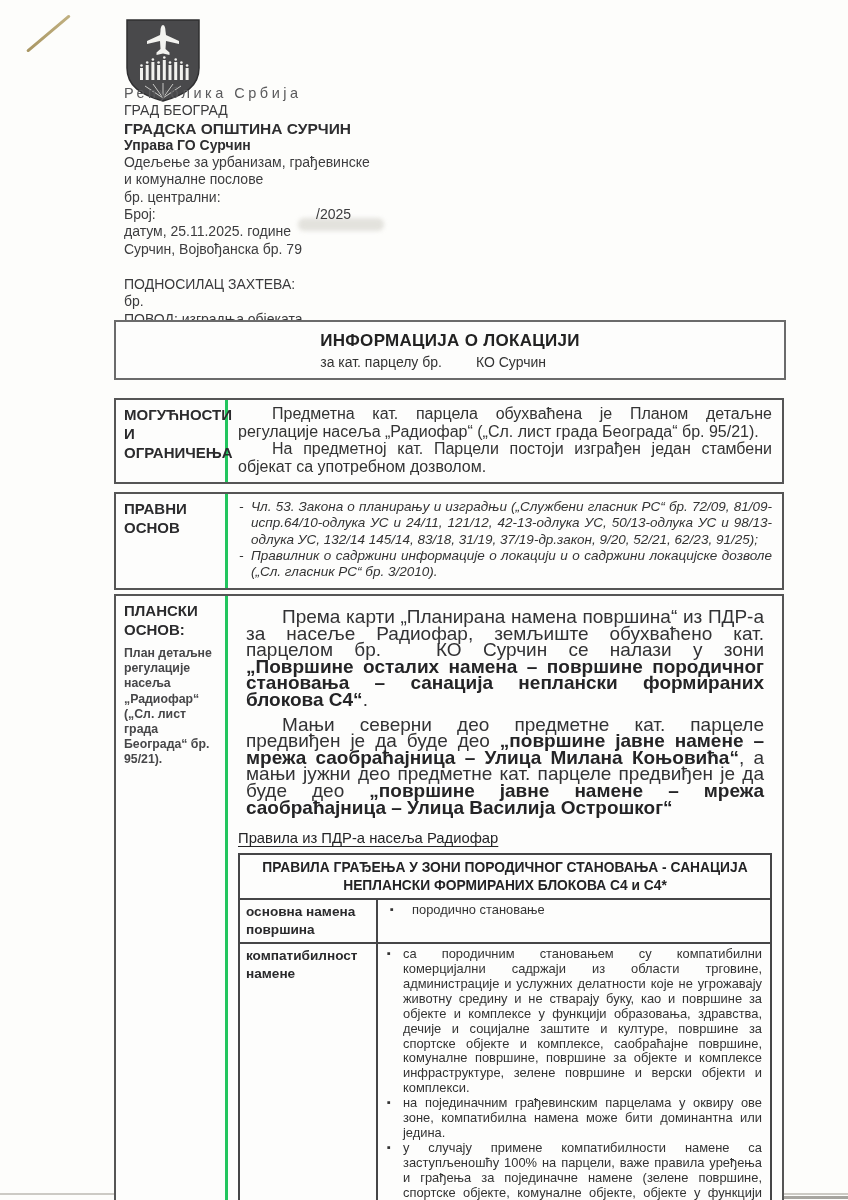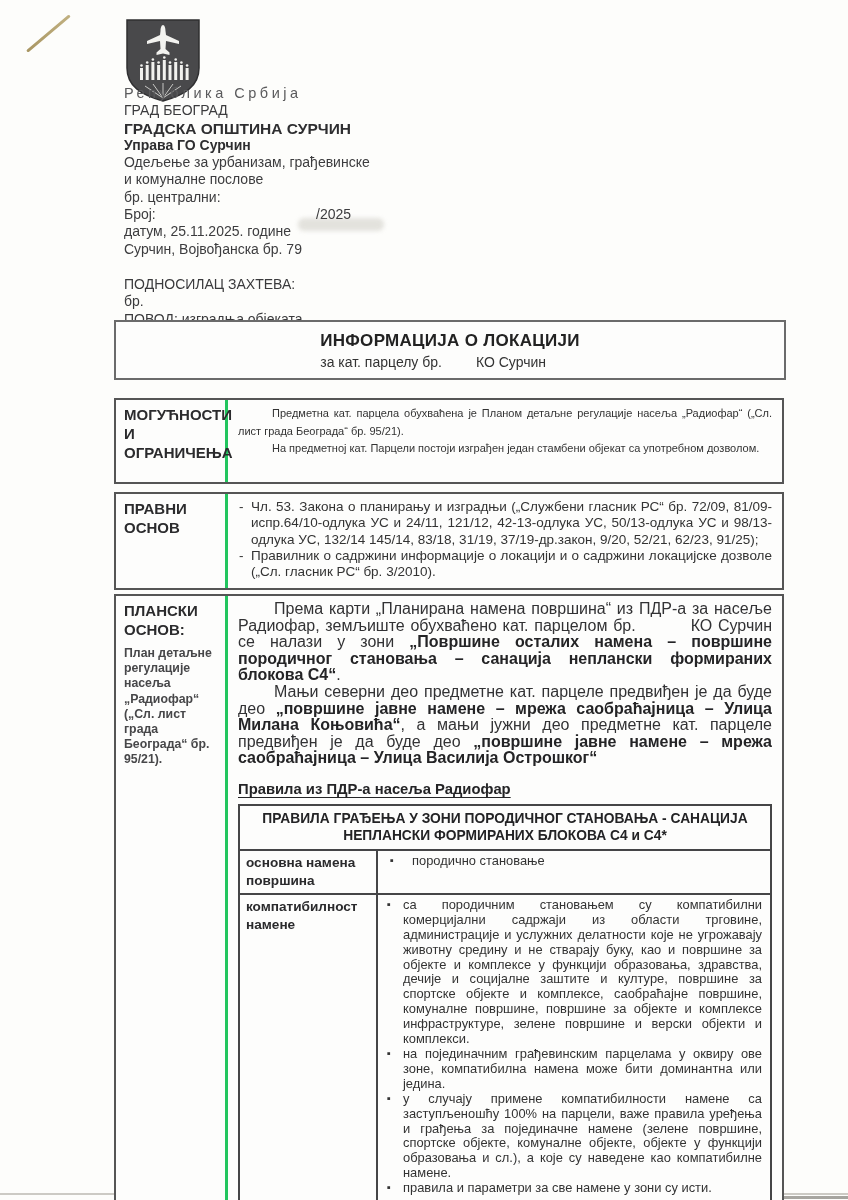--- a/index.html
+++ b/index.html
@@ -40,31 +40,31 @@
   .doc-subtitle{font-size:14px;margin-top:3px;text-align:left;color:#333;}
   .gap-30{display:inline-block;width:34px;}
   .gap-55{display:inline-block;width:55px;}
 
   
   .secbox{left:114px;width:670px;border:2px solid #555;display:flex;background:#fdfdfc;box-sizing:border-box;}
   .sec-label{width:112px;box-sizing:border-box;border-right:3px solid #22c55e;padding:5px 8px;
     font-weight:bold;font-size:15px;line-height:19px;color:#2b2b2d;flex-shrink:0;}
   .sec-body{flex:1;padding:5px 10px 6px 10px;box-sizing:border-box;}
   .box-mog{top:398px;min-height:86px;}
-  .box-mog .sec-body p{margin:0;font-size:11px;line-height:17.6px;text-align:justify;text-indent:34px;color:#333;}
+  .box-mog .sec-body p{margin:0;font-size:16px;line-height:17.6px;text-align:justify;text-indent:34px;color:#333;}
   .box-pravni{top:492px;min-height:98px;}
   .dash-list{margin:0;padding:0;list-style:none;}
-  .dash-list li{position:relative;padding-left:13px;font-size:13.5px;line-height:16.3px;text-align:justify;color:#333;}
+  .dash-list li{position:relative;padding-left:13px;font-size:13.5px;line-height:16.3px;text-align:justify;color:#333;font-style:italic;}
   .dash-list li::before{content:"-";position:absolute;left:1px;top:0;}
 
   .box-planski{top:594px;min-height:500px;}
   .sec-note{font-weight:bold;font-size:12.3px;line-height:15.2px;margin-top:7px;color:#474749;}
-  .box-planski .sec-body p{margin:0;font-size:16px;line-height:16.6px;text-align:justify;text-indent:36px;color:#323234;}
+  .box-planski .sec-body p{margin:8px;font-size:19px;line-height:16.6px;text-align:justify;text-indent:36px;color:#323234;}
   .box-planski .sec-body p b{color:#242426;}
-  .rules-heading{margin-top:14px;font-weight:bold;font-size:14.8px;color:#242426;
+  .rules-heading{margin-top:14px;font-weight:normal;font-size:14.8px;color:#242426;
     text-decoration:underline;text-underline-offset:3px;}
 
   
   table.rules{border-collapse:collapse;width:100%;margin-top:7px;background:#fdfdfc;}
   table.rules th, table.rules td{border:2px solid #454547;vertical-align:top;}
   th.rules-header{font-weight:bold;font-size:13.8px;line-height:17.5px;text-align:center;padding:4px 7px;color:#232325;}
   td.row-label{width:124px;font-weight:bold;font-size:13.6px;line-height:18px;padding:3px 6px;color:#2a2a2c;}
   td.row-body{padding:3px 8px 4px 8px;}
   .sq-list{margin:0;padding:0;list-style:none;}
   .sq-list li{position:relative;padding-left:17px;font-size:12.9px;line-height:14.9px;text-align:justify;color:#333;}

